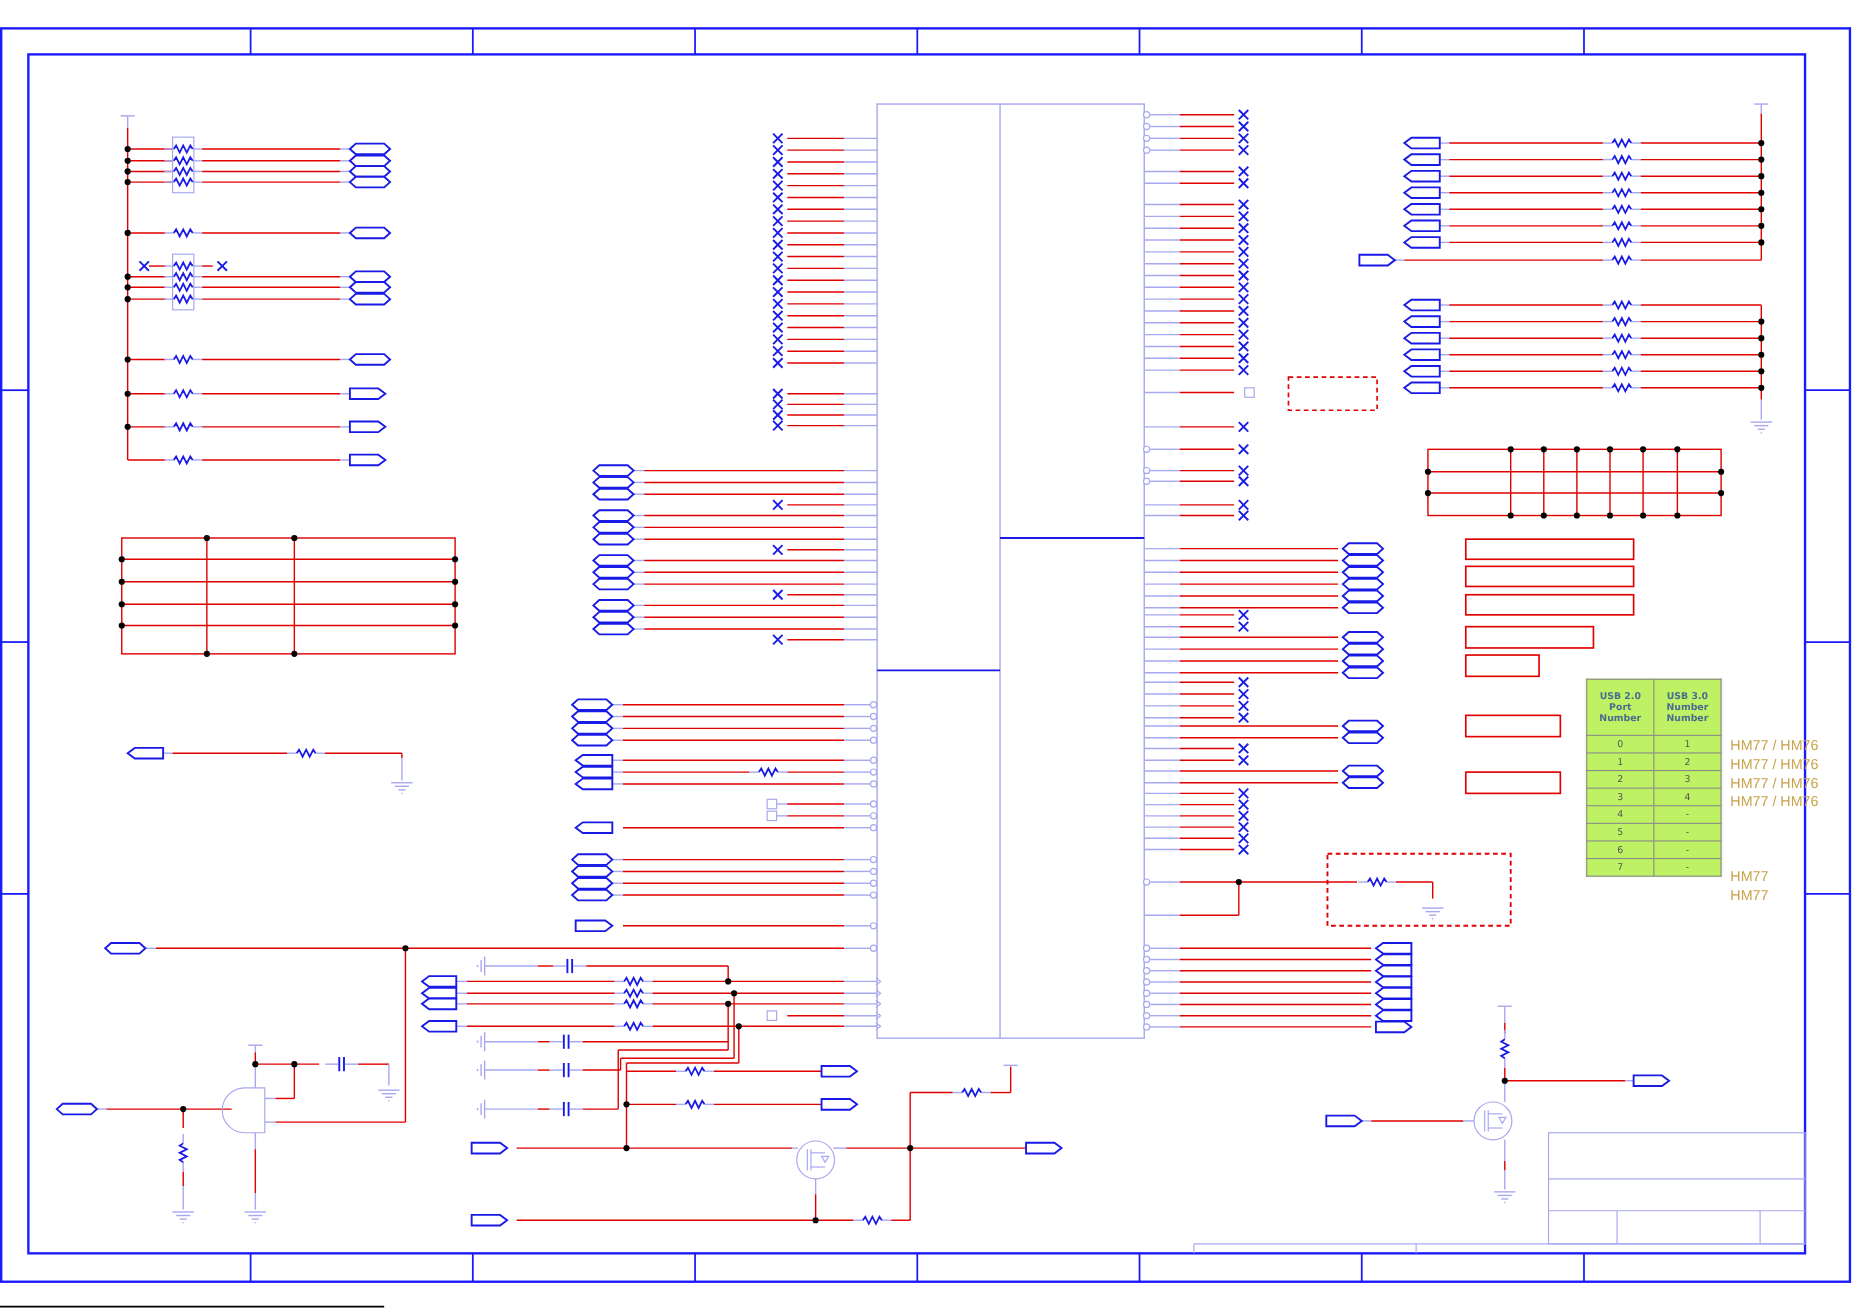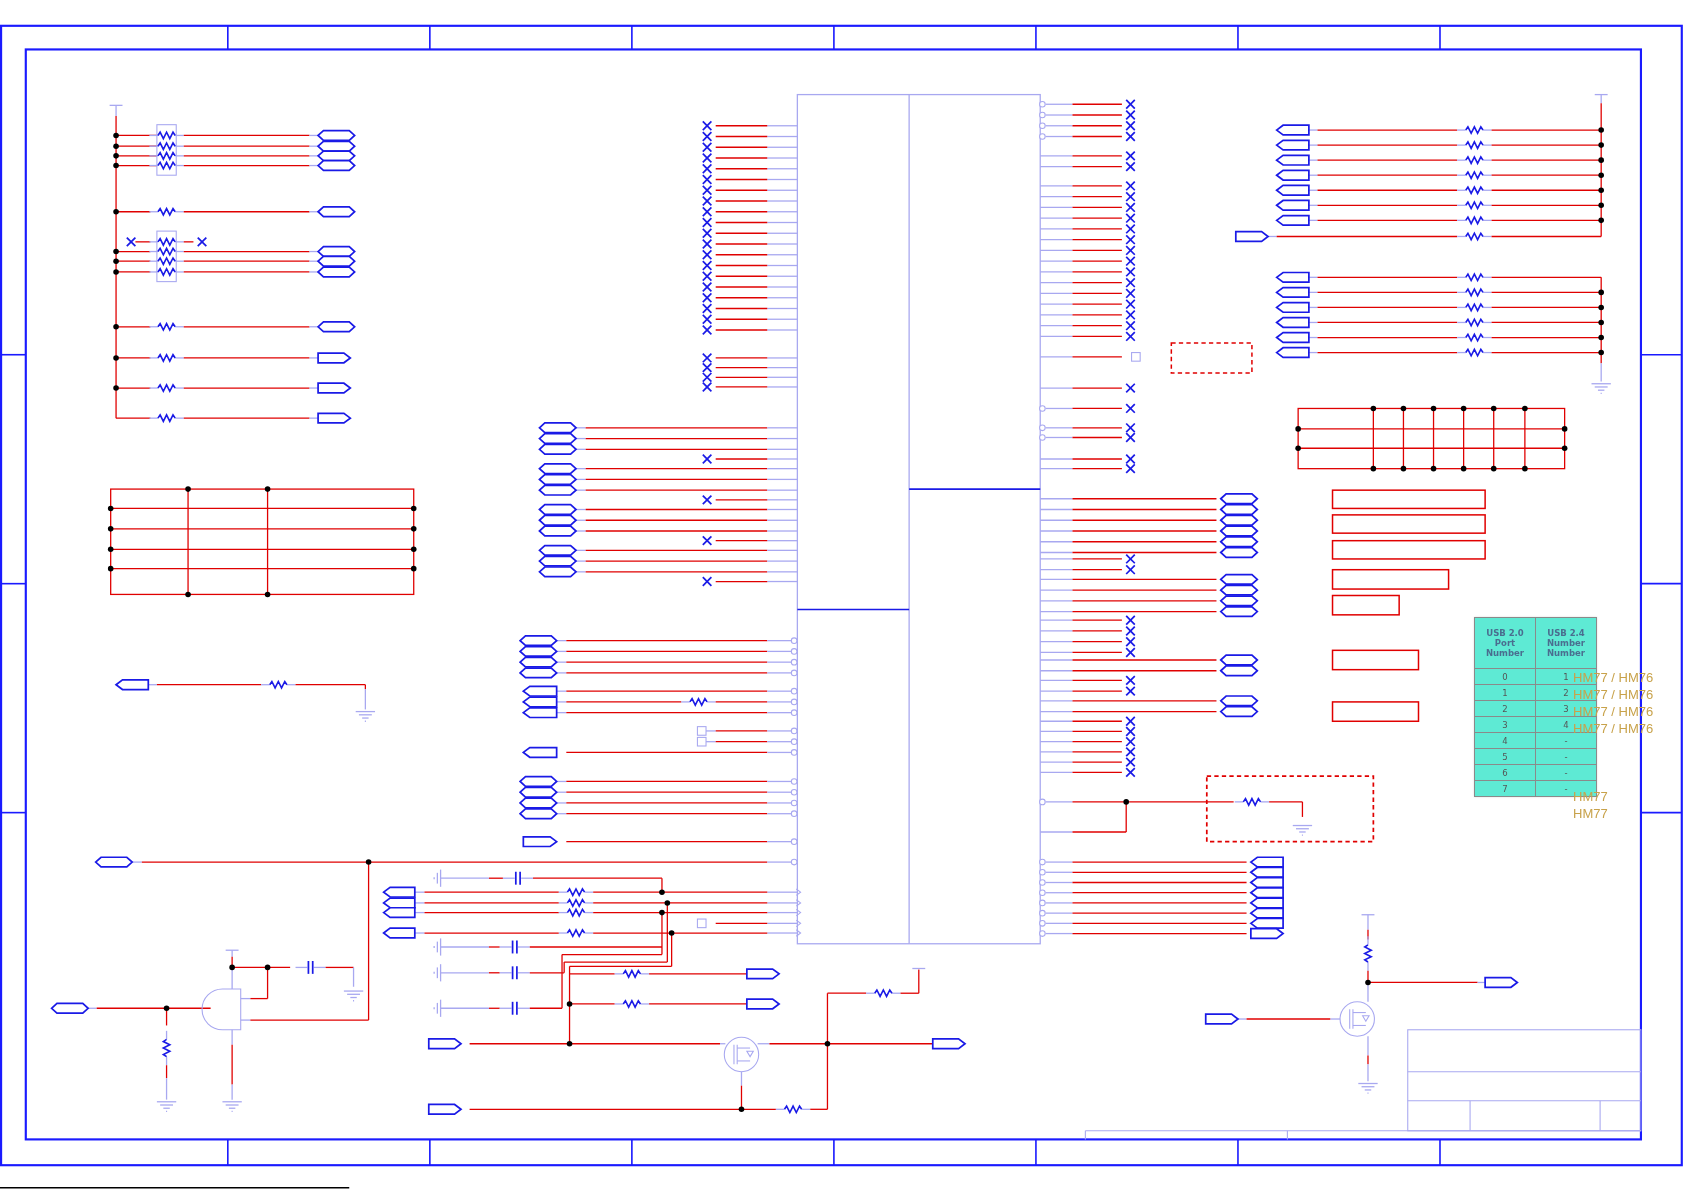--- a/index.html
+++ b/index.html
@@ -1,19 +1,19 @@
 <!DOCTYPE html>
 <html><head>
 <meta charset="utf-8">
 <style>
   html, body { margin: 0; padding: 0; background: #ffffff; }
   body { width: 1685px; height: 1191px; overflow: hidden; position: relative; font-family: "DejaVu Sans", sans-serif; }
   #schematic { position: absolute; left: 0; top: 0; width: 1685px; height: 1191px; }
   .usb-table-wrap { position: absolute; left: 1442px; top: 617px; width: 190px; height: 188px; }
-  table.usb { border-collapse: collapse; background: #5eead4; box-shadow: 0 0 2px #ddd; margin-left: 32px; }
+  table.usb { border-collapse: collapse; background: #bef264; box-shadow: 0 0 2px #ddd; }
   table.usb th, table.usb td { border: 1px solid #8a8a8a; text-align: center; font-family: "DejaVu Sans", sans-serif; }
   table.usb th { font-size: 8.5px; line-height: 10px; color: #4a6d8f; font-weight: bold; padding: 4px 2px; width: 56px; height: 42px; }
   table.usb td { font-size: 8.5px; color: #555; height: 15px; padding: 0; }
   .notes { position: absolute; left: 1573px; top: 667px; width: 100px; }
   .note { position: absolute; left: 0; font-size: 13px; color: #c8a24a; white-space: nowrap; font-family: Liberation Sans, sans-serif; }
 </style>
 </head>
 <body>
 
 <svg id="schematic" viewBox="0 0 1568 1108" preserveAspectRatio="none" xmlns="http://www.w3.org/2000/svg">
@@ -1249,21 +1249,21 @@
 <div class="usb-table-wrap">
   <table class="usb">
     <thead>
       <tr>
         <th>
           <div>USB 2.0</div>
           <div>Port</div>
           <div>Number</div>
         </th>
         <th>
-          <div>USB 2.4</div>
+          <div>USB 3.0</div>
           <div>Number</div>
           <div>Number</div>
         </th>
       </tr>
     </thead>
     <tbody>
       <tr>
           <td>0</td>
           <td>1</td>
         </tr>

